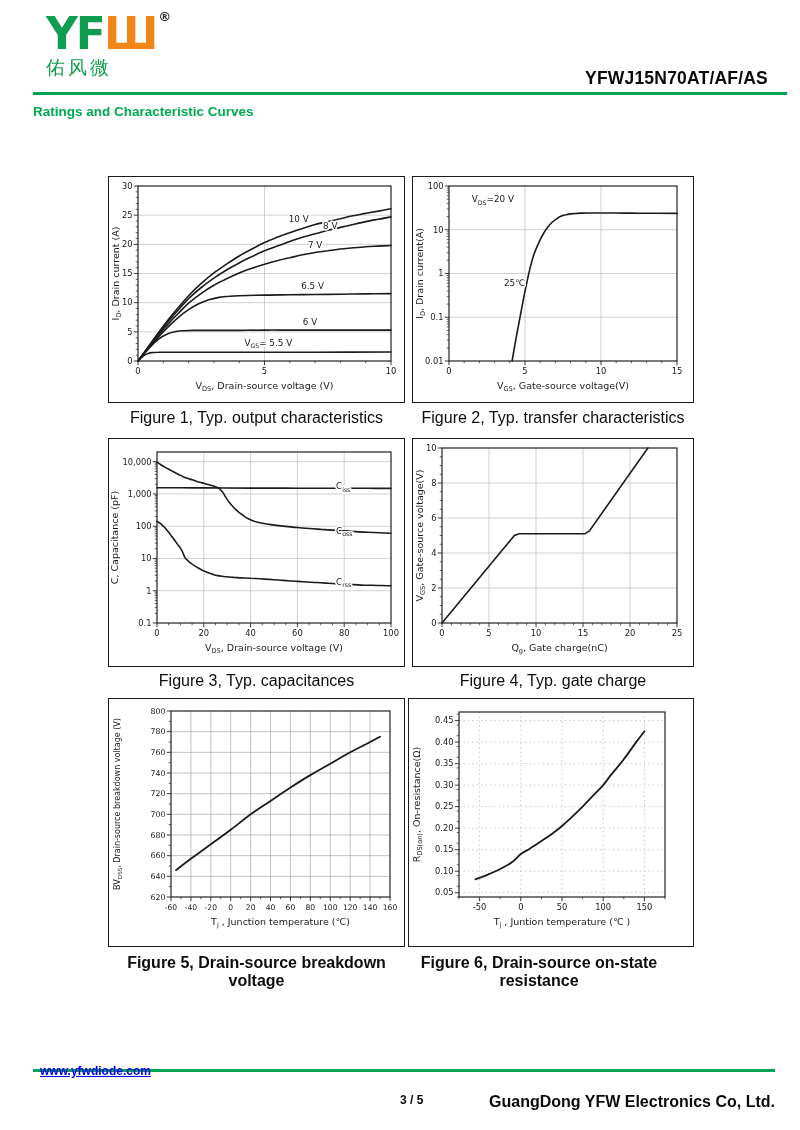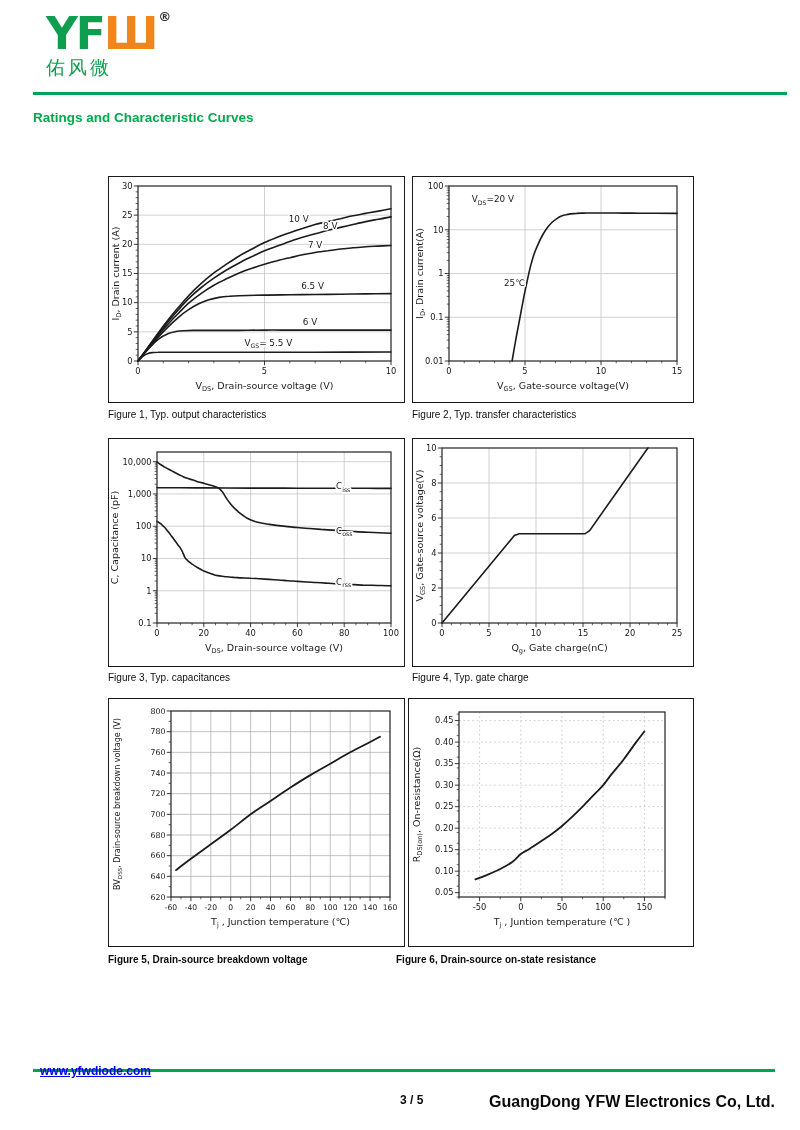--- a/index.html
+++ b/index.html
@@ -7,30 +7,30 @@
         font-family:"Liberation Sans","DejaVu Sans",sans-serif;color:#111;}
   
   .logo{position:absolute;left:46px;top:10px;line-height:1;}
   .logo-line1{font-family:"DejaVu Sans","Liberation Sans",sans-serif;font-weight:bold;font-size:44px;letter-spacing:-2px;}
   .logo-yf{color:#0f9d4f;}
   .logo-sha{color:#F08519;}
   .logo-reg{font-size:13px;color:#333;vertical-align:28px;letter-spacing:0;margin-left:2px;}
   .logo-cn{font-family:"DejaVu Sans",sans-serif;font-weight:normal;font-size:19px;color:#0f9d4f;letter-spacing:3px;margin-top:2px;}
   .part-number{position:absolute;right:32px;top:68px;font-size:17.5px;font-weight:bold;color:#0a0a0a;letter-spacing:0.2px;}
   .header-rule{position:absolute;left:33px;top:92px;width:754px;height:3px;background:#00a455;}
-  .section-title{position:absolute;left:33px;top:110px;font-size:13.5px;font-weight:bold;color:#00a94f;}
+  .section-title{position:absolute;left:33px;top:104px;font-size:13.5px;font-weight:bold;color:#00a94f;}
   
   .panel{position:absolute;border:1.5px solid #1a1a1a;background:#fff;box-sizing:border-box;}
   .p1{left:108px;top:176px;width:297px;height:227px}
   .p2{left:412px;top:176px;width:282px;height:227px}
   .p3{left:108px;top:438px;width:297px;height:229px}
   .p4{left:412px;top:438px;width:282px;height:229px}
   .p5{left:108px;top:698px;width:297px;height:249px}
   .p6{left:408px;top:698px;width:286px;height:249px}
-  .caption{position:absolute;font-size:10px;text-align:left;color:#0d0d0d;}
+  .caption{position:absolute;font-size:16px;text-align:center;color:#0d0d0d;}
   .c1{left:108px;top:409px;width:297px}
   .c2{left:412px;top:409px;width:282px}
   .c3{left:108px;top:672px;width:297px}
   .c4{left:412px;top:672px;width:282px}
   .c5{left:108px;top:954px;width:297px;font-weight:bold}
   .c6{left:396px;top:954px;width:286px;font-weight:bold}
   
   .footer-rule{position:absolute;left:33px;top:1069px;width:742px;height:3px;background:#00a455;}
   .footer-link{position:absolute;left:40px;top:1064px;font-size:12px;font-weight:bold;color:#0000EE;text-decoration:underline;}
   .footer-rev{position:absolute;left:245px;top:1093px;font-size:12px;font-weight:bold;color:#c2410c;margin-top:47px;}
@@ -39,20 +39,21 @@
 </style>
 </head>
 <body>
 
 <div class="page">
 
   <div class="logo">
     <div class="logo-line1"><span class="logo-yf">YF</span><span class="logo-sha">Ш</span><span class="logo-reg">®</span></div>
     <div class="logo-cn">佑风微</div>
   </div>
+  <div class="part-number">YFWJ15N70AT/AF/AS</div>
   <div class="header-rule"></div>
   <div class="section-title">Ratings and Characteristic Curves</div>
 
   <div class="panel p1"><svg width="294" height="224" viewBox="0 0 294 224">
         <line x1="155.5" y1="9" x2="155.5" y2="184" stroke="#bdbdbd" stroke-width="0.7"></line>
         <line x1="29" y1="154.83333333333334" x2="282" y2="154.83333333333334" stroke="#bdbdbd" stroke-width="0.7"></line>
         <line x1="29" y1="125.66666666666669" x2="282" y2="125.66666666666669" stroke="#bdbdbd" stroke-width="0.7"></line>
         <line x1="29" y1="96.5" x2="282" y2="96.5" stroke="#bdbdbd" stroke-width="0.7"></line>
         <line x1="29" y1="67.33333333333334" x2="282" y2="67.33333333333334" stroke="#bdbdbd" stroke-width="0.7"></line>
         <line x1="29" y1="38.16666666666666" x2="282" y2="38.16666666666666" stroke="#bdbdbd" stroke-width="0.7"></line>

